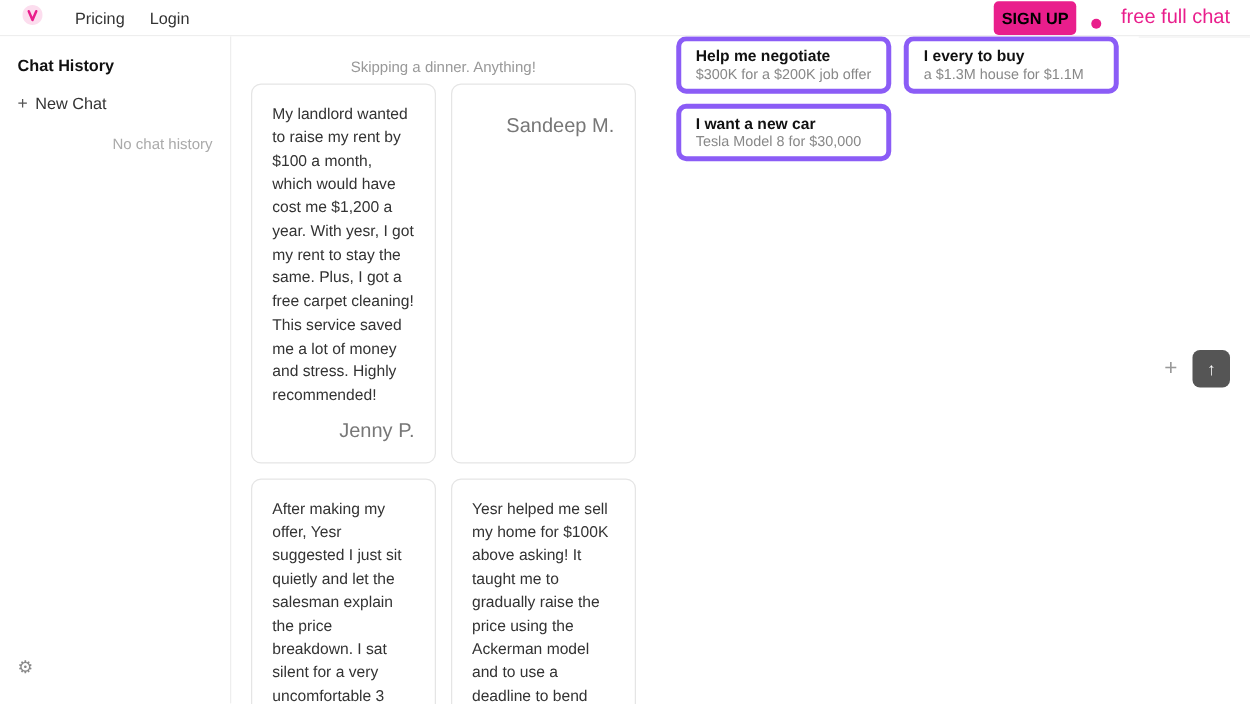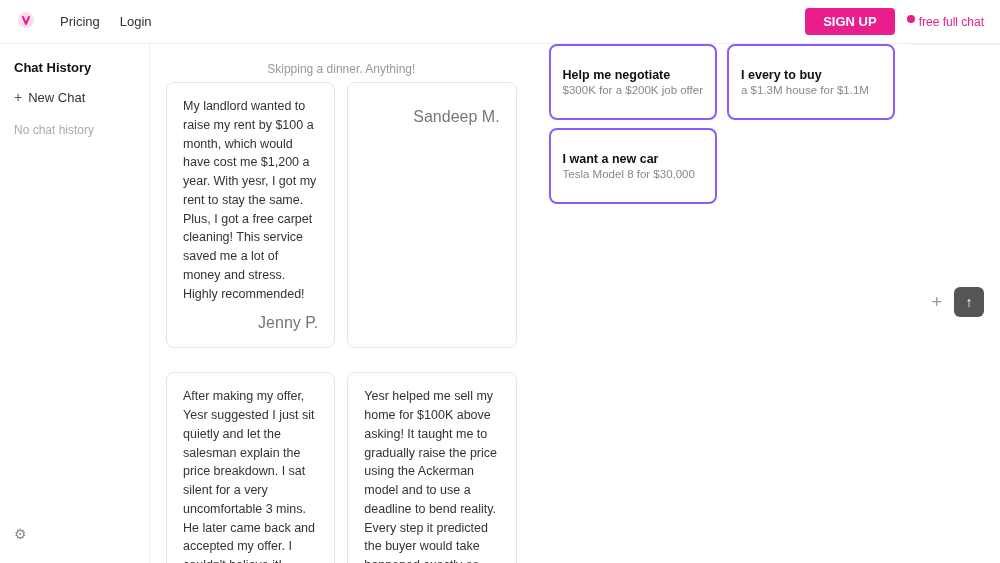--- a/index.html
+++ b/index.html
@@ -1,81 +1,81 @@
 <!DOCTYPE html>
 <html><head>
   <meta charset="utf-8">
   <style>
     * { box-sizing: border-box; margin: 0; padding: 0; }
     body { font-family: -apple-system, BlinkMacSystemFont, 'Segoe UI', sans-serif; background: #fff; height: 563px; overflow: hidden; display: flex; flex-direction: column; }
 
     
     .navbar {
-      display: flex; align-items: center; padding: 0 16px; height: 44px;
+      display: flex; align-items: center; padding: 0 16px; height: 29px;
       border-bottom: 1px solid #eee; flex-shrink: 0;
     }
     .nav-logo { margin-right: 24px; }
     .nav-logo svg { width: 20px; height: 20px; }
     .nav-links { display: flex; gap: 20px; align-items: center; flex: 1; }
     .nav-link { font-size: 13px; color: #333; text-decoration: none; cursor: pointer; }
     .btn-signup {
-      background: #e91e8c; color: #ffffff; border: none; padding: 6px 18px;
+      background: #e91e8c; color: #000000; border: none; padding: 6px 6px;
       border-radius: 4px; font-size: 13px; cursor: pointer; font-weight: 600;
     }
     .nav-free {
-      display: flex; align-items: flex-start; gap: 4px; font-size: 12px; color: #e91e8c; margin-left: 12px;
+      display: flex; align-items: flex-end; gap: 16px; font-size: 16px; color: #e91e8c; margin-left: 12px;
     }
     .free-dot { width: 8px; height: 8px; background: #e91e8c; border-radius: 50%; }
 
     
     .main-layout { display: flex; flex: 1; overflow: hidden; }
 
     
     .sidebar {
-      width: 150px; border-right: 1px solid #eee; display: flex; flex-direction: column;
+      width: 185px; border-right: 1px solid #eee; display: flex; flex-direction: column;
       padding: 12px 0; flex-shrink: 0; background: #fff;
     }
     .sidebar-title {
       font-size: 13px; font-weight: 600; color: #111; padding: 4px 14px 8px;
     }
     .new-chat-btn {
       display: flex; align-items: center; gap: 6px; padding: 6px 14px;
       font-size: 13px; color: #333; cursor: pointer; border: none; background: none; width: 100%;
       text-align: left;
     }
     .plus-icon { font-size: 14px; color: #555; }
     .no-history {
-      font-size: 12px; color: #aaa; padding: 12px 14px; text-align: left;
+      font-size: 12px; color: #aaa; padding: 12px 14px; text-align: right;
     }
     .sidebar-footer { margin-top: auto; padding: 8px 14px; }
     .gear-icon { color: #888; cursor: pointer; font-size: 14px; }
 
     
     .chat-area { flex: 1; display: flex; flex-direction: row; overflow: hidden; }
 
     
     .testimonials-scroll {
       flex: 1; overflow-y: auto; padding: 12px 16px 8px;
     }
     .testimonial-row {
-      display: grid; grid-template-columns: 1fr 1fr; gap: 12px; margin-bottom: 24px;
+      display: grid; grid-template-columns: 1fr 1fr; gap: 12px; margin-bottom: 12px;
     }
     .testimonial-card {
       border: 1px solid #e5e5e5; border-radius: 8px; padding: 14px 16px 12px;
       font-size: 12.5px; color: #333; line-height: 1.5; background: #fff;
     }
     .testimonial-author {
       text-align: right; font-size: 16px; color: #777; margin-top: 8px;
     }
 
     
     .suggestions { padding: 0 16px 8px; }
     .suggestion-row { display: grid; grid-template-columns: 1fr 1fr; gap: 10px; margin-bottom: 8px; }
     .suggestion-card {
-      border: 2px solid #8b5cf6; border-radius: 8px; padding: 22px 12px;
+      border: 4px solid #8b5cf6; border-radius: 8px; padding: 5px 12px;
       cursor: pointer; background: #fff;
     }
     .suggestion-title { font-size: 12.5px; font-weight: 600; color: #111; }
     .suggestion-sub { font-size: 11.5px; color: #888; margin-top: 2px; }
 
     
     .input-area {
       padding: 8px 16px 12px; border-top: 1px solid #eee; display: flex; align-items: center; gap: 8px;
     }
     .attach-btn {

